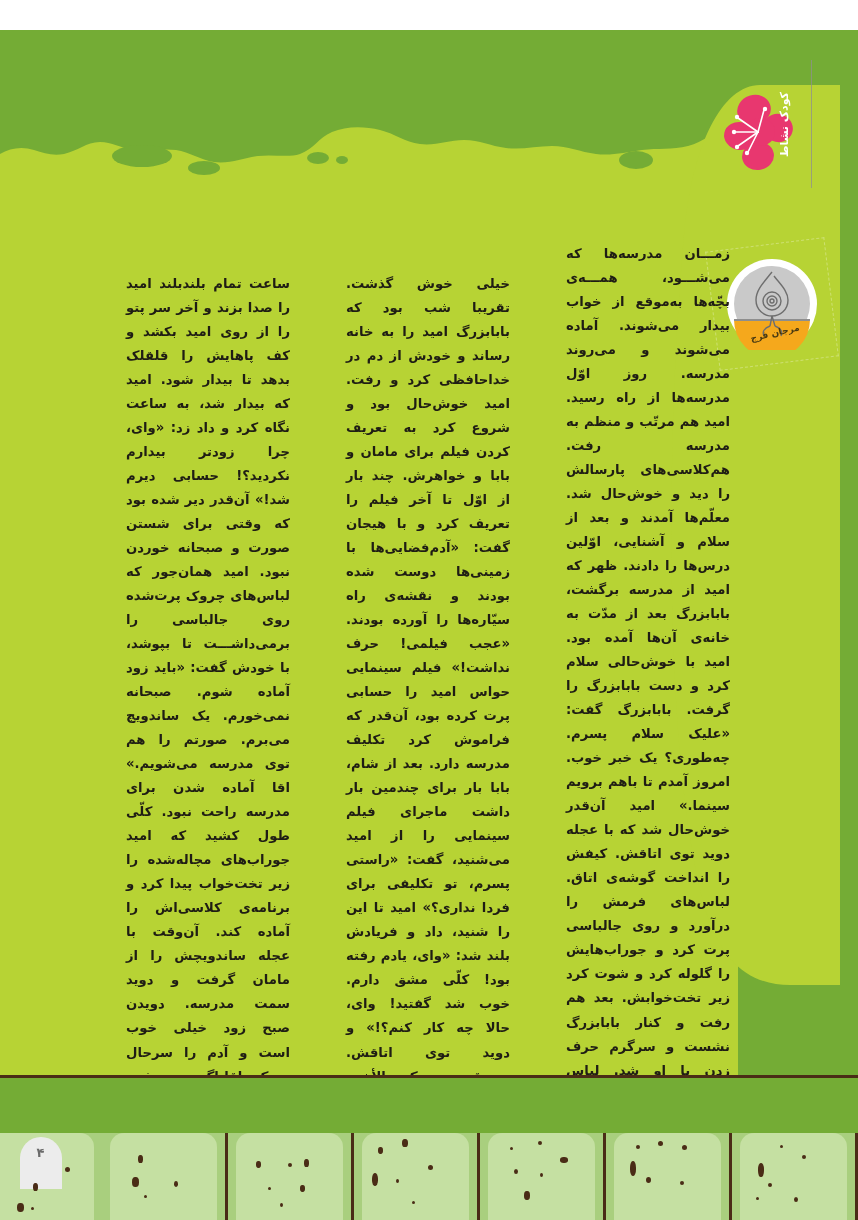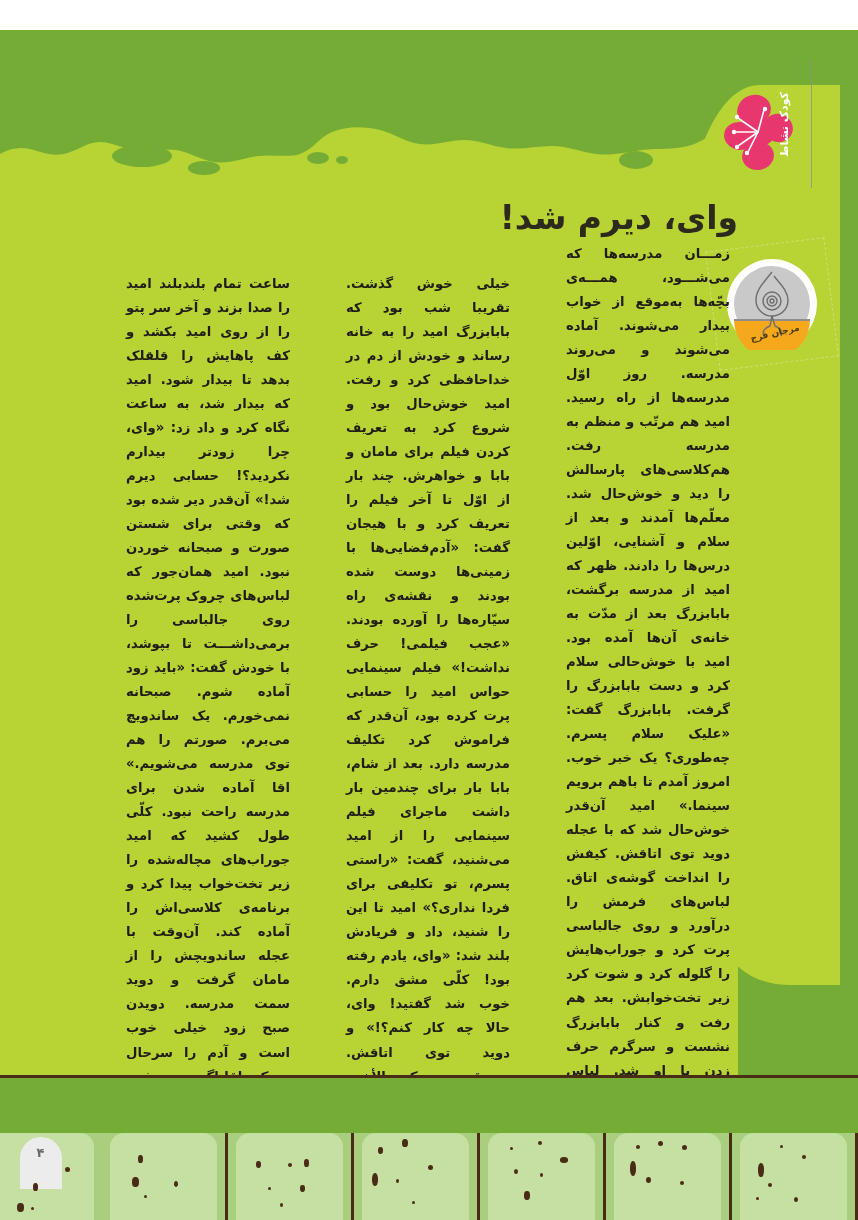--- a/index.html
+++ b/index.html
@@ -203,21 +203,20 @@
           <circle cx="46" cy="43" r="9"></circle>
           <circle cx="46" cy="43" r="5"></circle>
           <circle cx="46" cy="43" r="2"></circle>
           <path d="M46,58 L44,68 M46,58 L49,68 M44,68 C38,70 36,74 38,78
                    M49,68 C55,70 57,74 55,78"></path>
         </g>
       </svg>
       <div class="badge-name">مرجان فرج</div>
     </div>
 
-    <h1 class="article-title">وای، دیرم شد!</h1>
 
     <div class="columns">
       <div class="col col-3">
         <p>زمـــان مدرسه‌ها که می‌شـــود، همـــه‌ی بچّه‌ها به‌موقع از خواب بیدار می‌شوند. آماده می‌شوند و می‌روند مدرسه. روز اوّل مدرسه‌ها از راه رسید. امید هم مرتّب و منظم به مدرسه رفت. هم‌کلاسی‌های پارسالش را دید و خوش‌حال شد. معلّم‌ها آمدند و بعد از سلام و آشنایی، اوّلین درس‌ها را دادند. ظهر که امید از مدرسه برگشت، بابابزرگ بعد از مدّت به خانه‌ی آن‌ها آمده بود. امید با خوش‌حالی سلام کرد و دست بابابزرگ را گرفت. بابابزرگ گفت: «علیک سلام پسرم. چه‌طوری؟ یک خبر خوب. امروز آمدم تا باهم برویم سینما.» امید آن‌قدر خوش‌حال شد که با عجله دوید توی اتاقش. کیفش را انداخت گوشه‌ی اتاق. لباس‌های فرمش را درآورد و روی جالباسی پرت کرد و جوراب‌هایش را گلوله کرد و شوت کرد زیر تخت‌خوابش. بعد هم رفت و کنار بابابزرگ نشست و سرگرم حرف زدن با او شد. لباس پوشید تا همراه بابابزرگ بروند و فیلم سینمایی مورد علاقه‌شان را که راجع به آدم‌فضایی‌ها بود ببینند. سینما با آن ذرّت‌بوداده‌های خوش‌مزه</p>
       </div>
       <div class="col col-2">
         <p>خیلی خوش گذشت. تقریبا شب بود که بابابزرگ امید را به خانه رساند و خودش از دم در خداحافظی کرد و رفت. امید خوش‌حال بود و شروع کرد به تعریف کردن فیلم برای مامان و بابا و خواهرش. چند بار از اوّل تا آخر فیلم را تعریف کرد و با هیجان گفت: «آدم‌فضایی‌ها با زمینی‌ها دوست شده بودند و نقشه‌ی راه سیّاره‌ها را آورده بودند. «عجب فیلمی! حرف نداشت!» فیلم سینمایی حواس امید را حسابی پرت کرده بود، آن‌قدر که فراموش کرد تکلیف مدرسه دارد. بعد از شام، بابا بار برای چندمین بار داشت ماجرای فیلم سینمایی را از امید می‌شنید، گفت: «راستی پسرم، تو تکلیفی برای فردا نداری؟» امید تا این را شنید، داد و فریادش بلند شد: «وای، یادم رفته بود! کلّی مشق دارم. خوب شد گفتید! وای، حالا چه کار کنم؟!» و دوید توی اتاقش. دیروقت بود که بالأخره تکالیف امید تمام شد. آن وقت، او خسته و بی‌حال پرید توی تختش و خوابش برد، آن‌هم چه توی خوابی! خوابش آن‌قدر سنگین بود که حتی صدای زنگ ساعت هم نمی‌توانست بیدارش کند. صبح مامان مجبور شد نیم</p>
       </div>
       <div class="col col-1">
         <p>ساعت تمام بلندبلند امید را صدا بزند و آخر سر پتو را از روی امید بکشد و کف پاهایش را قلقلک بدهد تا بیدار شود. امید که بیدار شد، به ساعت نگاه کرد و داد زد: «وای، چرا زودتر بیدارم نکردید؟! حسابی دیرم شد!» آن‌قدر دیر شده بود که وقتی برای شستن صورت و صبحانه خوردن نبود. امید همان‌جور که لباس‌های چروک پرت‌شده روی جالباسی را برمی‌داشـــت تا بپوشد، با خودش گفت: «باید زود آماده شوم. صبحانه نمی‌خورم. یک ساندویچ می‌برم. صورتم را هم توی مدرسه می‌شویم.» اقا آماده شدن برای مدرسه راحت نبود. کلّی طول کشید که امید جوراب‌های مچاله‌شده را زیر تخت‌خواب پیدا کرد و برنامه‌ی کلاسی‌اش را آماده کند. آن‌وقت با عجله ساندویچش را از مامان گرفت و دوید سمت مدرسه. دویدن صبح زود خیلی خوب است و آدم را سرحال می‌کند اقا اگر دیرت شده باشد و صبحانه هم نخورده باشی، خیلی کیفی ندارد. بالأخره امید به مدرسه رسید، البتّه با کمی تأخیر. آقای ناظم وقتی قیافه‌ی نامرتّب و چشم‌های پف‌کرده و صورت نشسته‌ی امید را دید، سری تکان داد و گفت: «نکند از جنگ برگشته‌ای!</p>

